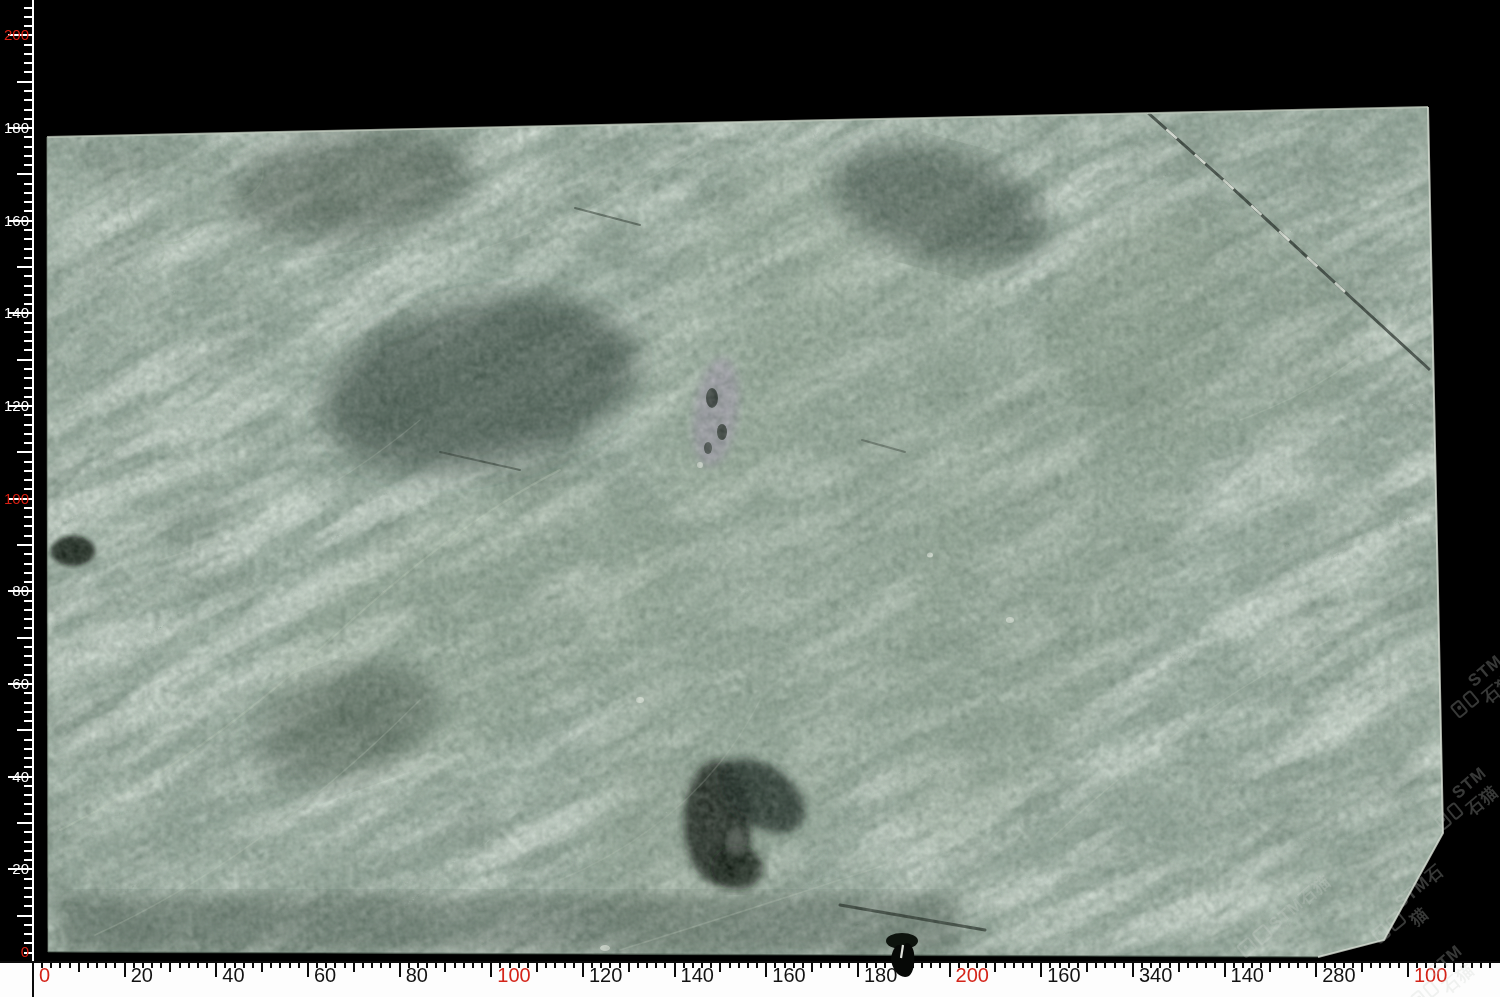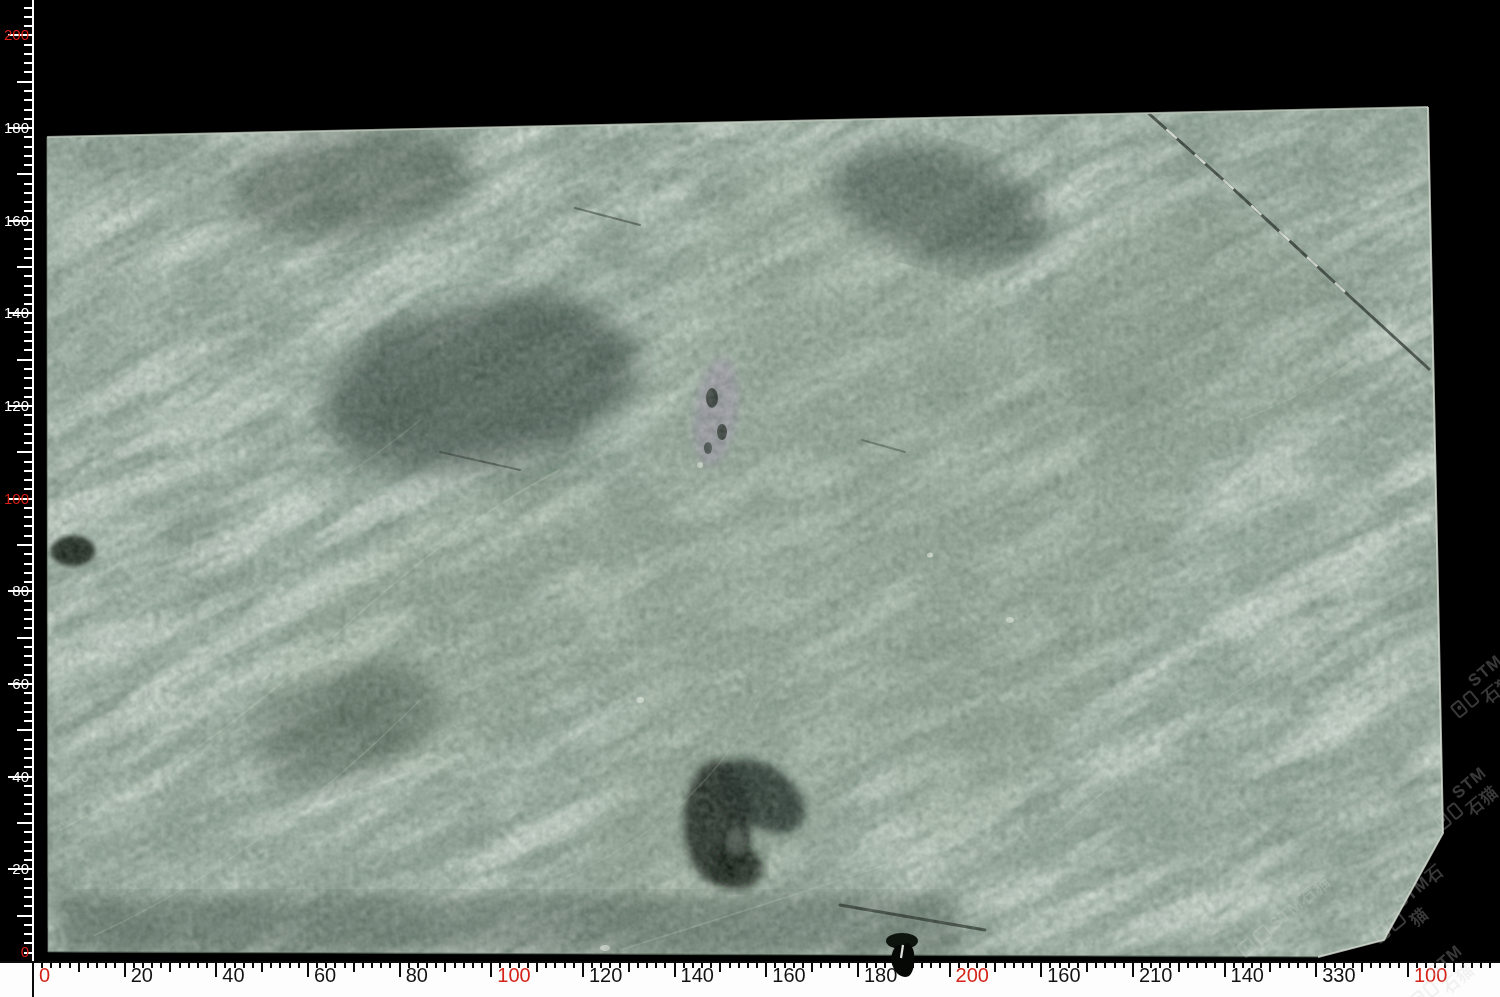--- a/index.html
+++ b/index.html
@@ -440,23 +440,23 @@
       <div class="lbl-bottom" style="left: 222.32px; color: rgb(18, 18, 18);">40</div>
       <div class="lbl-bottom" style="left: 313.98px; color: rgb(18, 18, 18);">60</div>
       <div class="lbl-bottom" style="left: 405.64px; color: rgb(18, 18, 18);">80</div>
       <div class="lbl-bottom" style="left: 497.3px; color: rgb(212, 35, 24);">100</div>
       <div class="lbl-bottom" style="left: 588.96px; color: rgb(18, 18, 18);">120</div>
       <div class="lbl-bottom" style="left: 680.62px; color: rgb(18, 18, 18);">140</div>
       <div class="lbl-bottom" style="left: 772.28px; color: rgb(18, 18, 18);">160</div>
       <div class="lbl-bottom" style="left: 863.94px; color: rgb(18, 18, 18);">180</div>
       <div class="lbl-bottom" style="left: 955.6px; color: rgb(212, 35, 24);">200</div>
       <div class="lbl-bottom" style="left: 1047.26px; color: rgb(18, 18, 18);">160</div>
-      <div class="lbl-bottom" style="left: 1138.92px; color: rgb(18, 18, 18);">210</div>
+      <div class="lbl-bottom" style="left: 1138.92px; color: rgb(18, 18, 18);">340</div>
       <div class="lbl-bottom" style="left: 1230.58px; color: rgb(18, 18, 18);">140</div>
-      <div class="lbl-bottom" style="left: 1322.24px; color: rgb(18, 18, 18);">330</div>
+      <div class="lbl-bottom" style="left: 1322.24px; color: rgb(18, 18, 18);">280</div>
       <div class="lbl-bottom" style="left: 1413.9px; color: rgb(212, 35, 24);">100</div>
     </div>
 
   <svg id="chip-svg" width="1500" height="997" viewBox="0 0 1500 997">
     <ellipse cx="902" cy="941" rx="16" ry="8" fill="#0d130d"></ellipse>
     <path d="M891,959 C892,950 896,944 900,945 C902,946 903,948 905,944
              C908,941 913,946 914,953 C915,962 914,972 909,976
              C901,980 892,971 891,959 Z" fill="#060806"></path>
     <path d="M903,945 L901,958" stroke="#eceee8" stroke-width="2.2" opacity="0.95" fill="none"></path>
   </svg>

